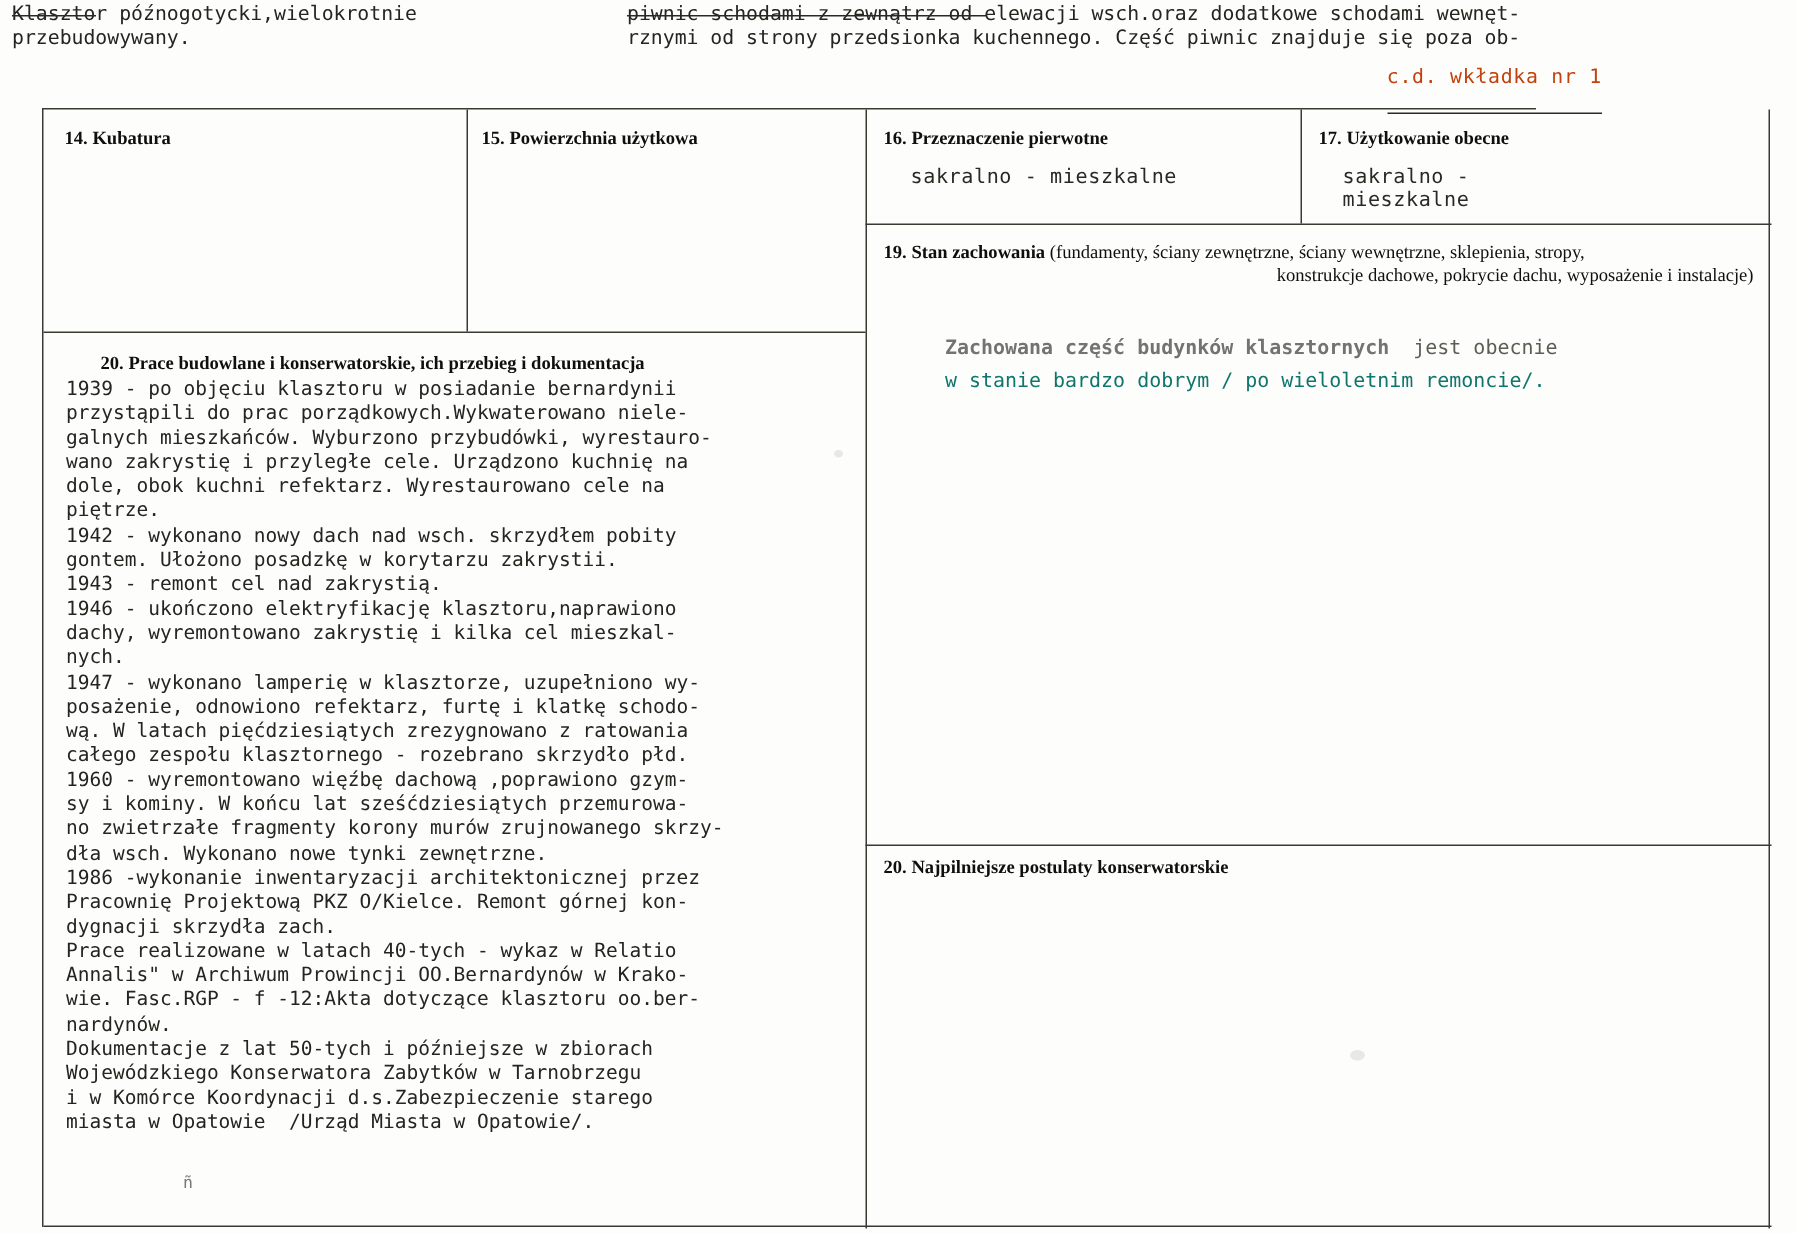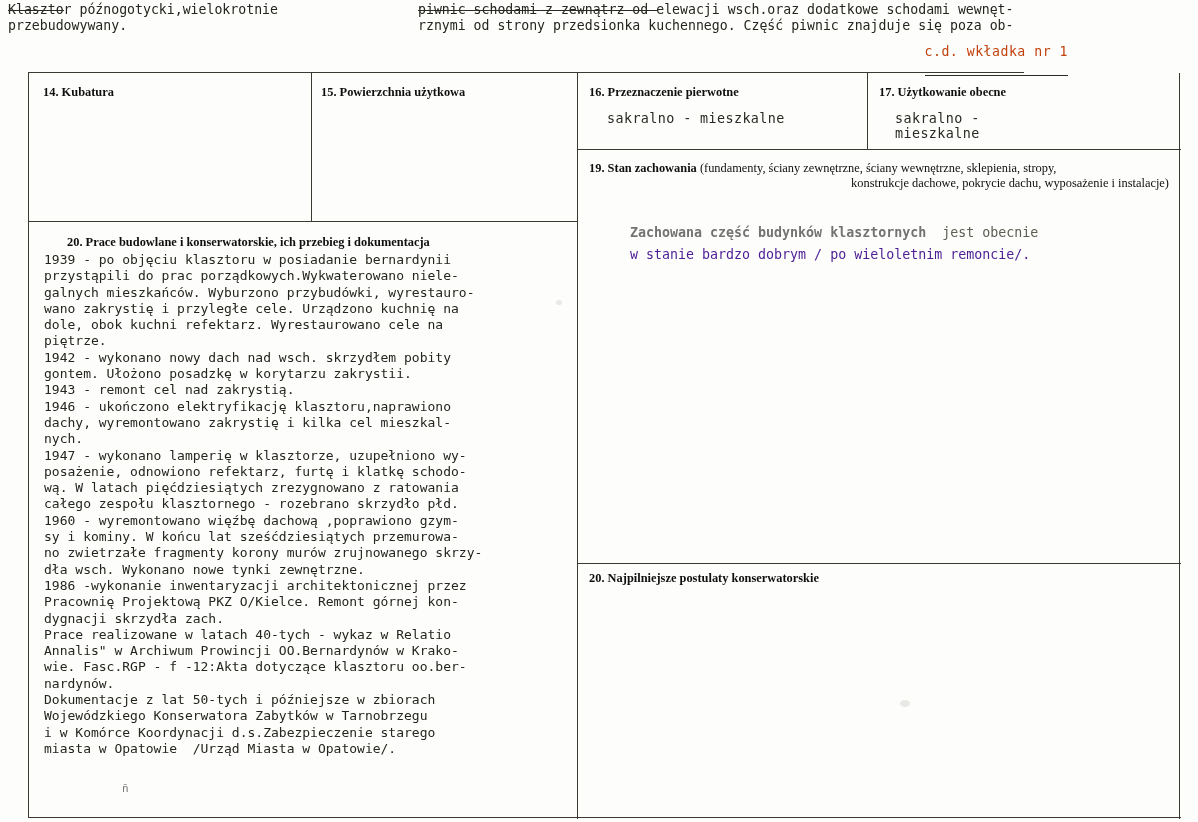--- a/index.html
+++ b/index.html
@@ -251,20 +251,20 @@
 wie. Fasc.RGP - f -12:Akta dotyczące klasztoru oo.ber-
 nardynów.
 Dokumentacje z lat 50-tych i późniejsze w zbiorach
 Wojewódzkiego Konserwatora Zabytków w Tarnobrzegu
 i w Komórce Koordynacji d.s.Zabezpieczenie starego
 miasta w Opatowie  /Urząd Miasta w Opatowie/.</div>
   </div>
 
   <div class="body19">
     <div class="tw" style="color:#5d5d54;"><span class="bold-ish">Zachowana część budynków klasztornych</span>  <span>jest obecnie</span></div>
-    <div class="tw" style="color:#4c1d95;">w stanie bardzo dobrym / po wieloletnim remoncie/.</div>
+    <div class="tw" style="color:#0f766e;">w stanie bardzo dobrym / po wieloletnim remoncie/.</div>
   </div>
 
   <div class="smudge" style="left:900px; top:700px; width:10px; height:7px;"></div>
   <div class="smudge" style="left:556px; top:300px; width:6px; height:5px;"></div>
   <div class="hair" style="left:122px; top:782px;">ñ</div>
 
 </div>
 
 </body></html>

